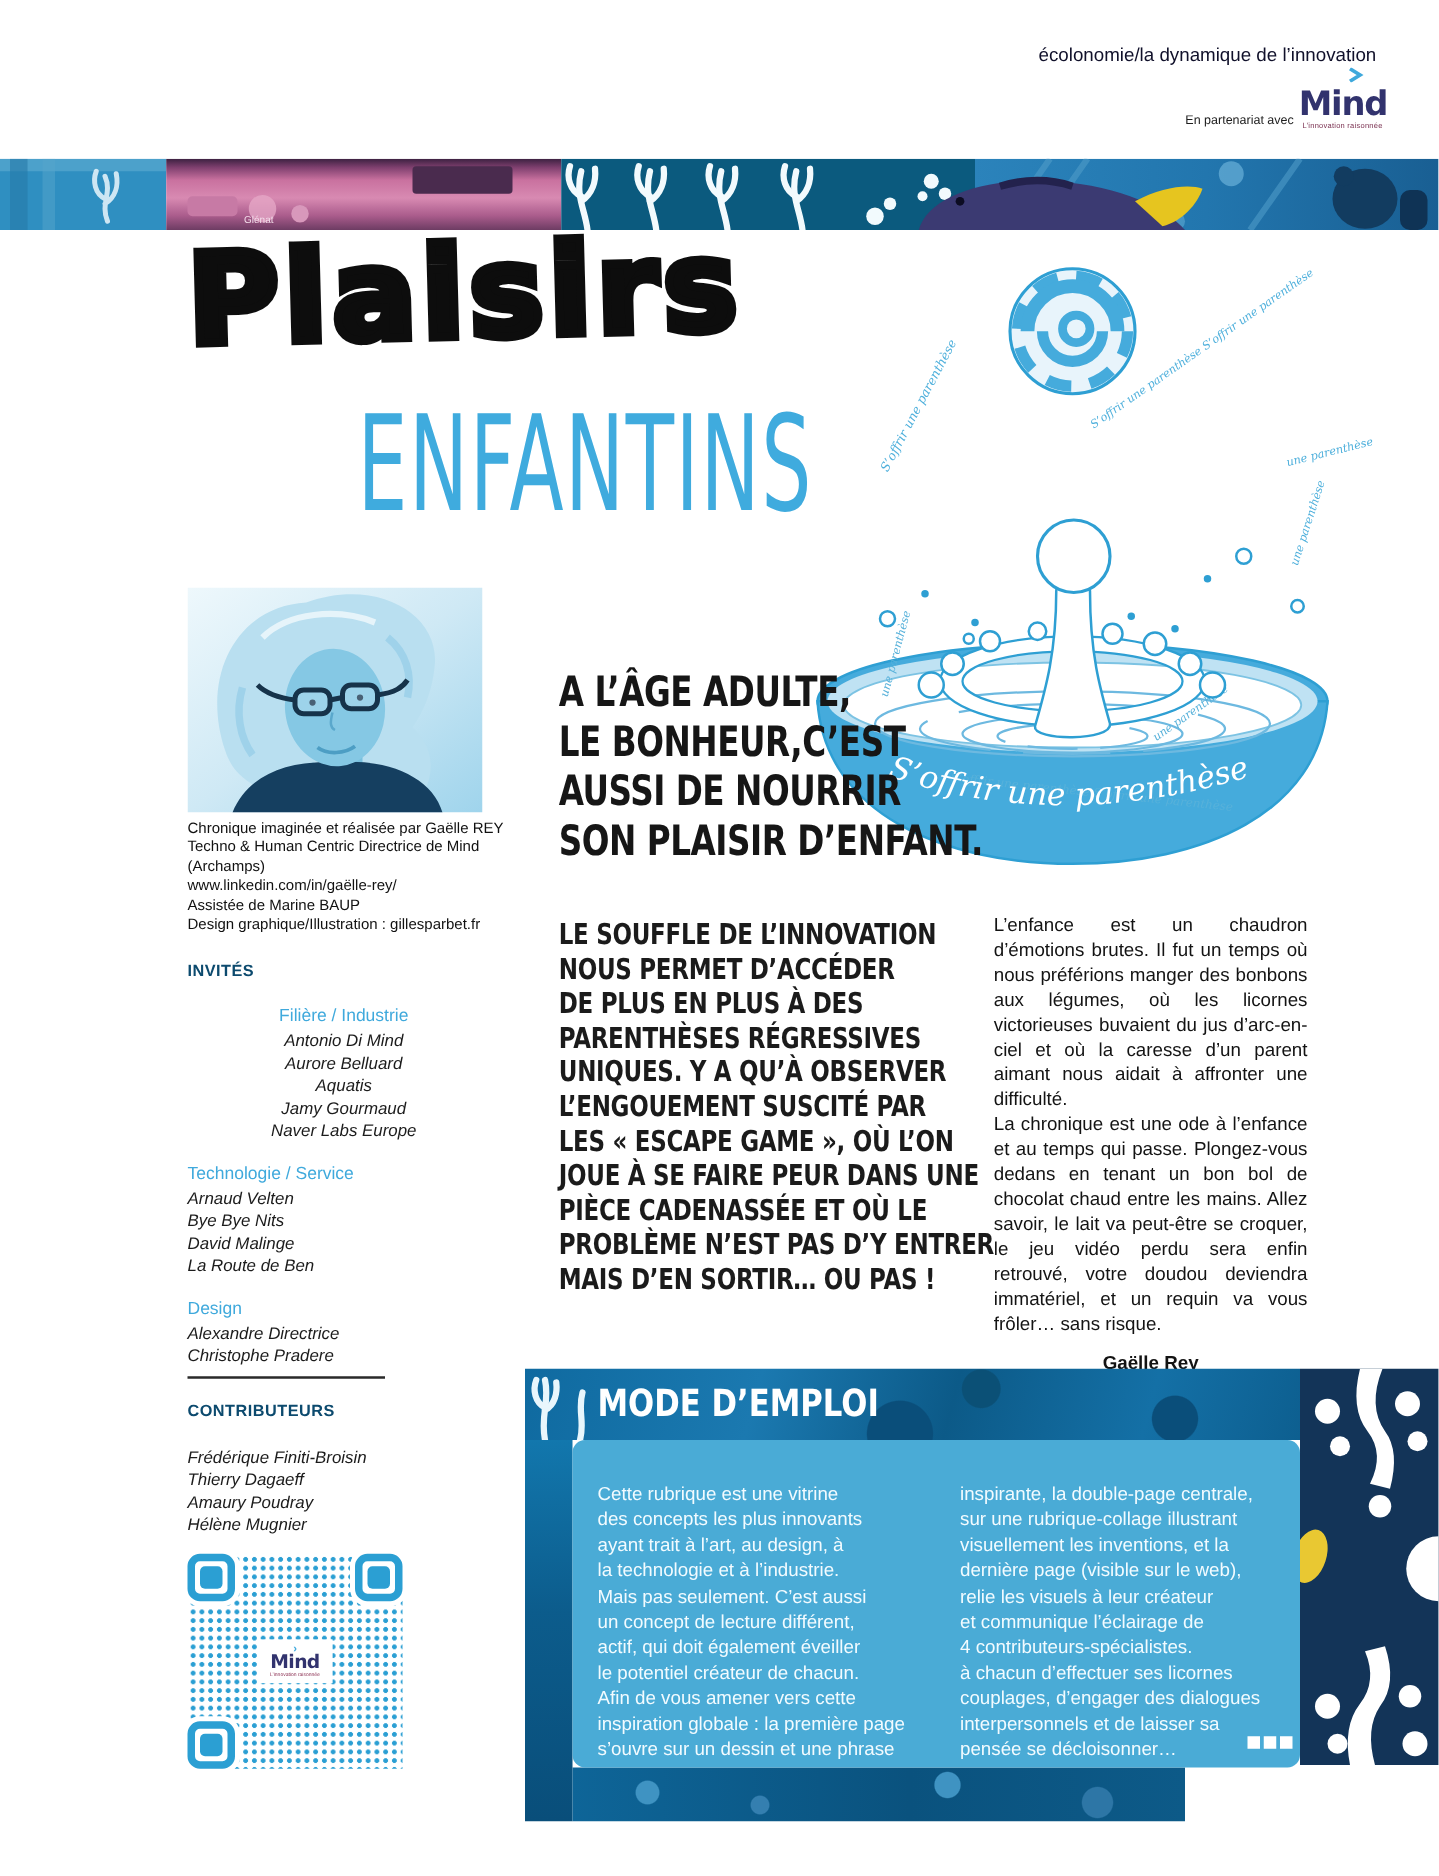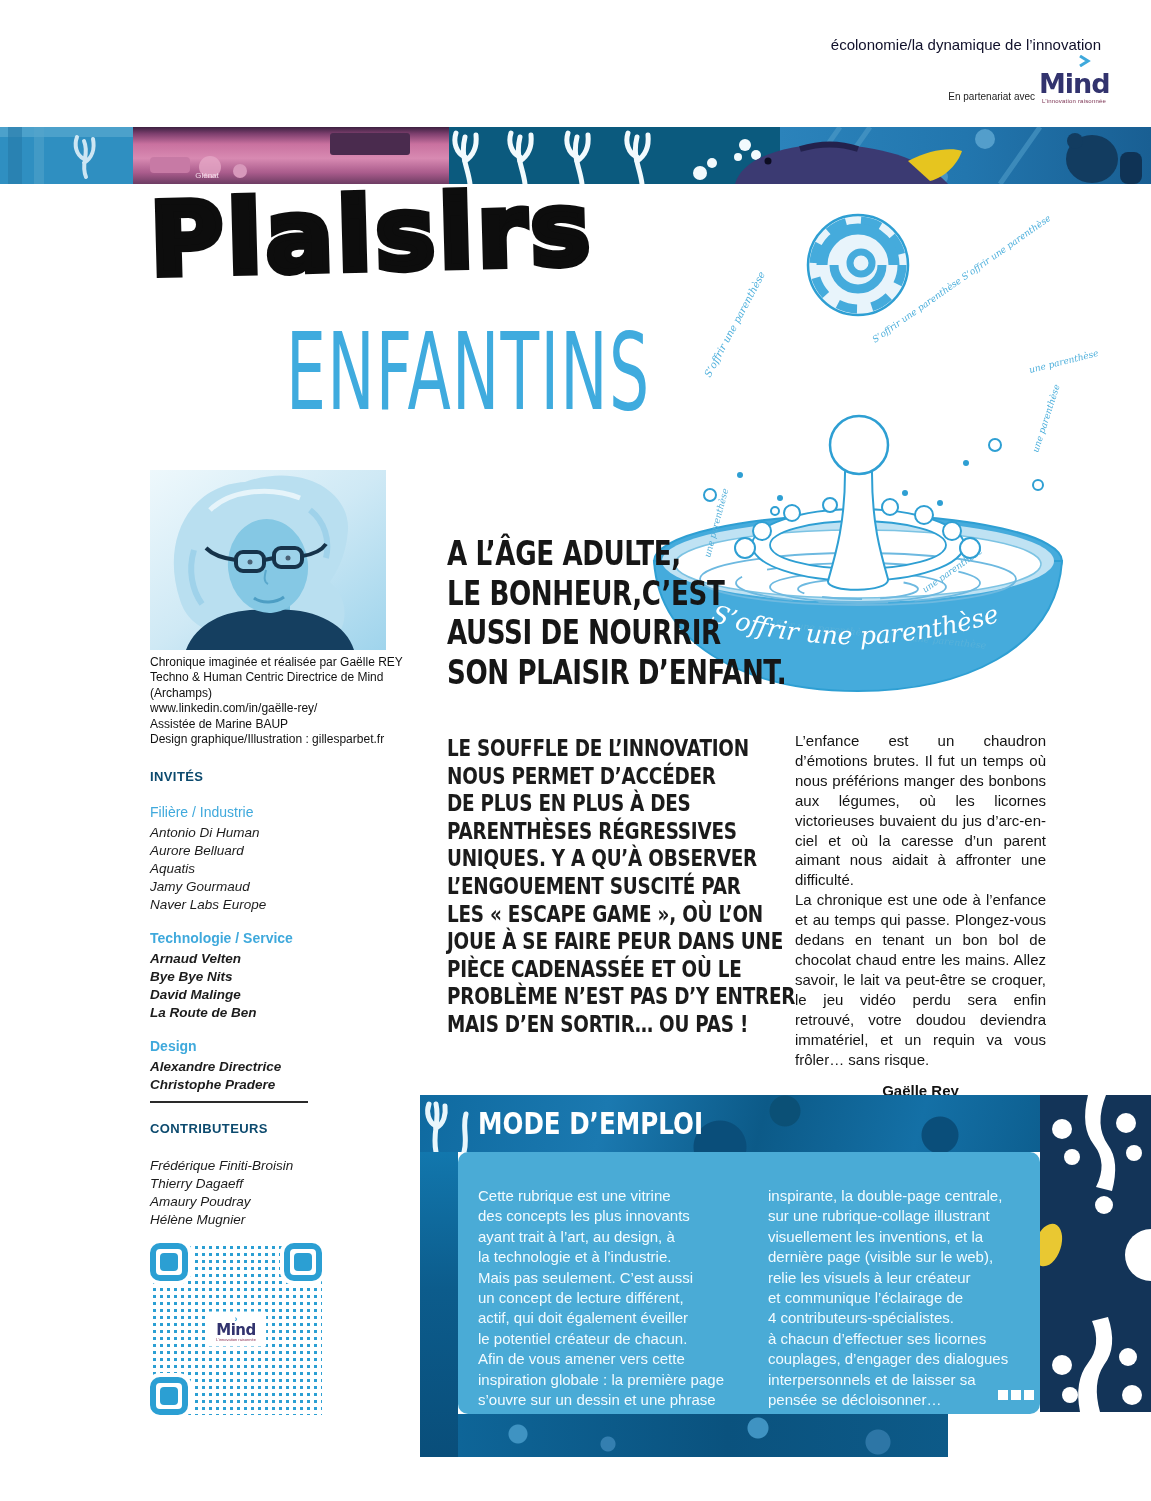--- a/index.html
+++ b/index.html
@@ -18,21 +18,21 @@
   .title-plaisirs{left:150px;top:176px;font-size:100px;font-weight:bold;color:#0d0d0d;
       font-family:"DejaVu Sans",sans-serif;-webkit-text-stroke:7px #0d0d0d;letter-spacing:4px;transform:rotate(-1.5deg);}
   .title-enfantins{left:286px;top:310px;font-size:102px;color:#3fabde;
       font-family:"DejaVu Sans",sans-serif;transform:scale(.62,1.04);transform-origin:left top;letter-spacing:2px;}
 
   
   .credits{left:150px;top:655px;font-size:12px;line-height:15.4px;color:#111;}
   .credits div{white-space:nowrap;}
   .invites{left:150px;top:769px;width:250px;}
   .sec-head{font-size:13px;font-weight:bold;letter-spacing:.4px;color:#0c4a6e;}
-  .group1{margin-top:20px;} .groupN{margin-top:16px;font-weight:bold;}
+  .group1{margin-top:20px;text-align:center;} .groupN{margin-top:16px;}
   .group-label{color:#3fa9dc;font-size:14px;margin-bottom:4px;}
   .name{font-style:italic;font-size:13.5px;line-height:18px;color:#1c1c1c;white-space:nowrap;}
   .rule{left:150px;top:1101px;width:158px;border-top:2px solid #2a2a2a;height:0;}
   .contrib{left:150px;top:1121px;}
   .contrib-names{margin-top:21px;}
 
   
   .qr{left:150px;top:1243px;width:172px;height:172px;
       background-image:radial-gradient(#2b9fd3 1.7px, rgba(0,0,0,0) 2px);
       background-size:7px 7px;background-position:1px 1px;}
@@ -293,21 +293,21 @@
     <div>(Archamps)</div>
     <div>www.linkedin.com/in/gaëlle-rey/</div>
     <div>Assistée de Marine BAUP</div>
     <div>Design graphique/Illustration : gillesparbet.fr</div>
   </div>
 
   <div class="abs invites">
     <div class="sec-head">INVITÉS</div>
     <div class="group1">
       <div class="group-label">Filière / Industrie</div>
-      <div class="name">Antonio Di Human</div>
+      <div class="name">Antonio Di Mind</div>
       <div class="name">Aurore Belluard</div>
       <div class="name">Aquatis</div>
       <div class="name">Jamy Gourmaud</div>
       <div class="name">Naver Labs Europe</div>
     </div>
     <div class="groupN">
       <div class="group-label">Technologie / Service</div>
       <div class="name">Arnaud Velten</div>
       <div class="name">Bye Bye Nits</div>
       <div class="name">David Malinge</div>

